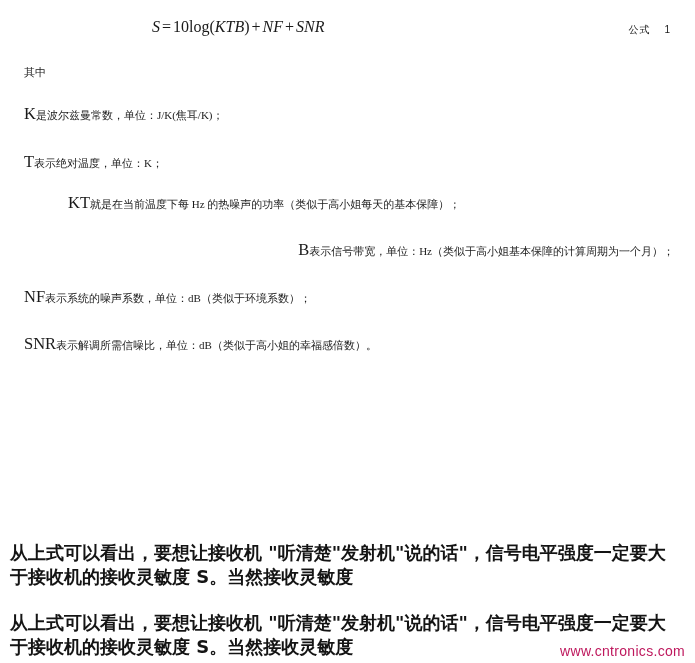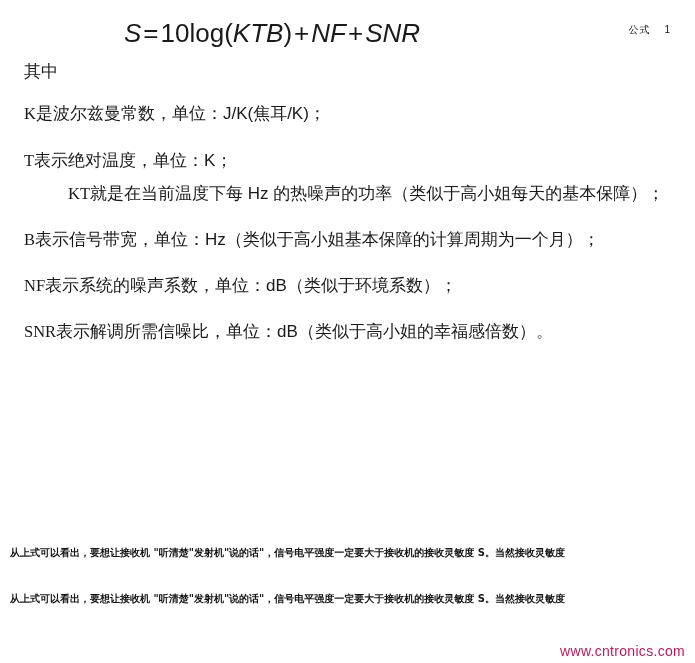--- a/index.html
+++ b/index.html
@@ -27,24 +27,24 @@
   
   .formula-row {
     position: absolute;
     top: 18px;
     left: 0;
     width: 695px;
     height: 34px;
   }
   .formula {
     position: absolute;
-    left: 124px;
+    left: 152px;
     top: 0;
-    font-family: Liberation Sans, sans-serif;
-    font-size: 26px;
+    font-family: Liberation Serif, serif;
+    font-size: 16px;
     white-space: nowrap;
   }
   .formula .it {
     font-style: italic;
   }
   .formula .op {
     font-style: normal;
     padding: 0 2px;
   }
   .formula .fn {
@@ -73,44 +73,44 @@
     font-size: 14.5px;
     line-height: 19px;
     margin-bottom: 20px;
     white-space: nowrap;
   }
   .line .sym {
     font-family: "Liberation Serif", serif;
     font-size: 16.5px;
   }
   .line .cn {
-    font-family: Liberation Sans, sans-serif;
-    font-size: 17px;
+    font-family: Liberation Serif, serif;
+    font-size: 11px;
   }
 
   .line.l1 { margin-bottom: 22px; }
   .line.l2 { margin-bottom: 26px; }
   .line.l3 { margin-bottom: 27px; }
-  .line.l4 { margin-bottom: 13px; }
+  .line.l4 { margin-bottom: 20px; }
   .line.l5 { margin-bottom: 26px; margin-left: 44px; }
-  .line.l6 { margin-bottom: 26px; }
+  .line.l6 { margin-bottom: 26px; text-align: right; }
   .line.l7 { margin-bottom: 26px; }
   .line.l8 { margin-bottom: 26px; }
   .line.l9 { margin-bottom: 8px; }
 
   
   .paras {
     position: absolute;
     top: 541px;
     left: 10px;
     width: 672px;
   }
   .para {
     font-family: "DejaVu Sans", "Liberation Sans", sans-serif;
-    font-size: 10px;
+    font-size: 18px;
     font-weight: bold;
     line-height: 24px;
     color: #141414;
     margin-bottom: 22px;
   }
 
   
   .watermark {
     position: absolute;
     right: 10px;

